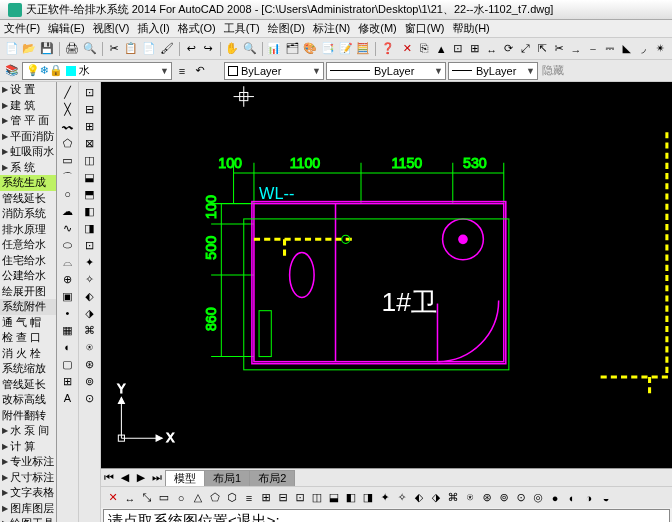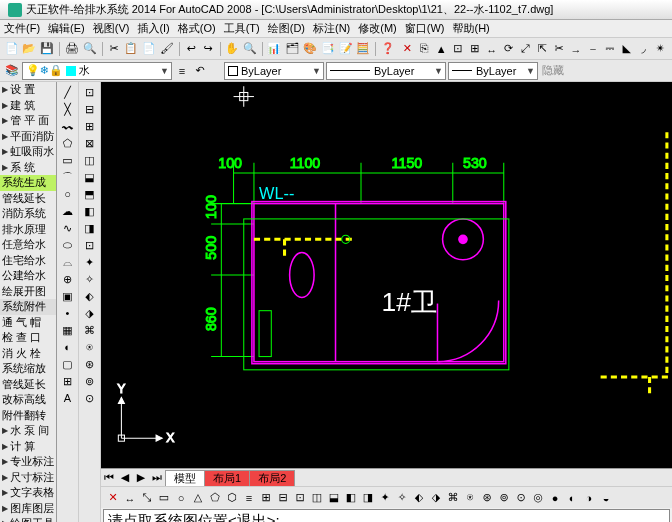--- a/index.html
+++ b/index.html
@@ -18,21 +18,21 @@
 .left-panel { width: 57px; background: #eaeaea; border-right: 1px solid #999; overflow: hidden; font-size: 11px; }
 .left-panel .item { height: 15.5px; display: flex; align-items: center; padding-left: 2px; cursor: pointer; white-space: nowrap; }
 .left-panel .item.dot::before { content: "▶"; font-size: 8px; margin-right: 2px; color: #333; }
 .vtool { width: 22px; background: #e8e8e8; border-right: 1px solid #ccc; display: flex; flex-direction: column; align-items: center; padding-top: 2px; gap: 1px; }
 .vtool .vt { width: 16px; height: 16px; display: flex; align-items: center; justify-content: center; cursor: pointer; font-size: 11px; }
 .canvas-wrap { flex: 1; display: flex; flex-direction: column; }
 .canvas { flex: 1; background: #000; position: relative; overflow: hidden; }
 .tabs-row { height: 18px; background: #e8e8e8; display: flex; align-items: center; border-top: 1px solid #999; font-size: 11px; }
 .tabs-row .nav { width: 16px; text-align: center; cursor: pointer; }
 .tabs-row .tab { padding: 0 8px; border: 1px solid #999; border-bottom: none; background: #fff; cursor: pointer; margin-right: -1px; }
-.tabs-row .tab.inactive { background: #ef4444; }
+.tabs-row .tab.inactive { background: #a3a3a3; }
 .bottom-toolbar { height: 22px; background: #e8e8e8; display: flex; align-items: center; padding: 0 4px; gap: 1px; border-top: 1px solid #ccc; }
 .bottom-toolbar .bt { width: 16px; height: 16px; font-size: 11px; display: flex; align-items: center; justify-content: center; cursor: pointer; }
 .cmdline { height: 36px; background: #fff; border: 1px solid #888; margin: 1px 2px; padding: 2px 4px; font-size: 15px; font-family: SimSun, monospace; }
 svg text { font-family: SimSun, sans-serif; }
 </style>
 </head>
 <body>
 
 <div class="titlebar">
   <div class="app-icon"></div>

